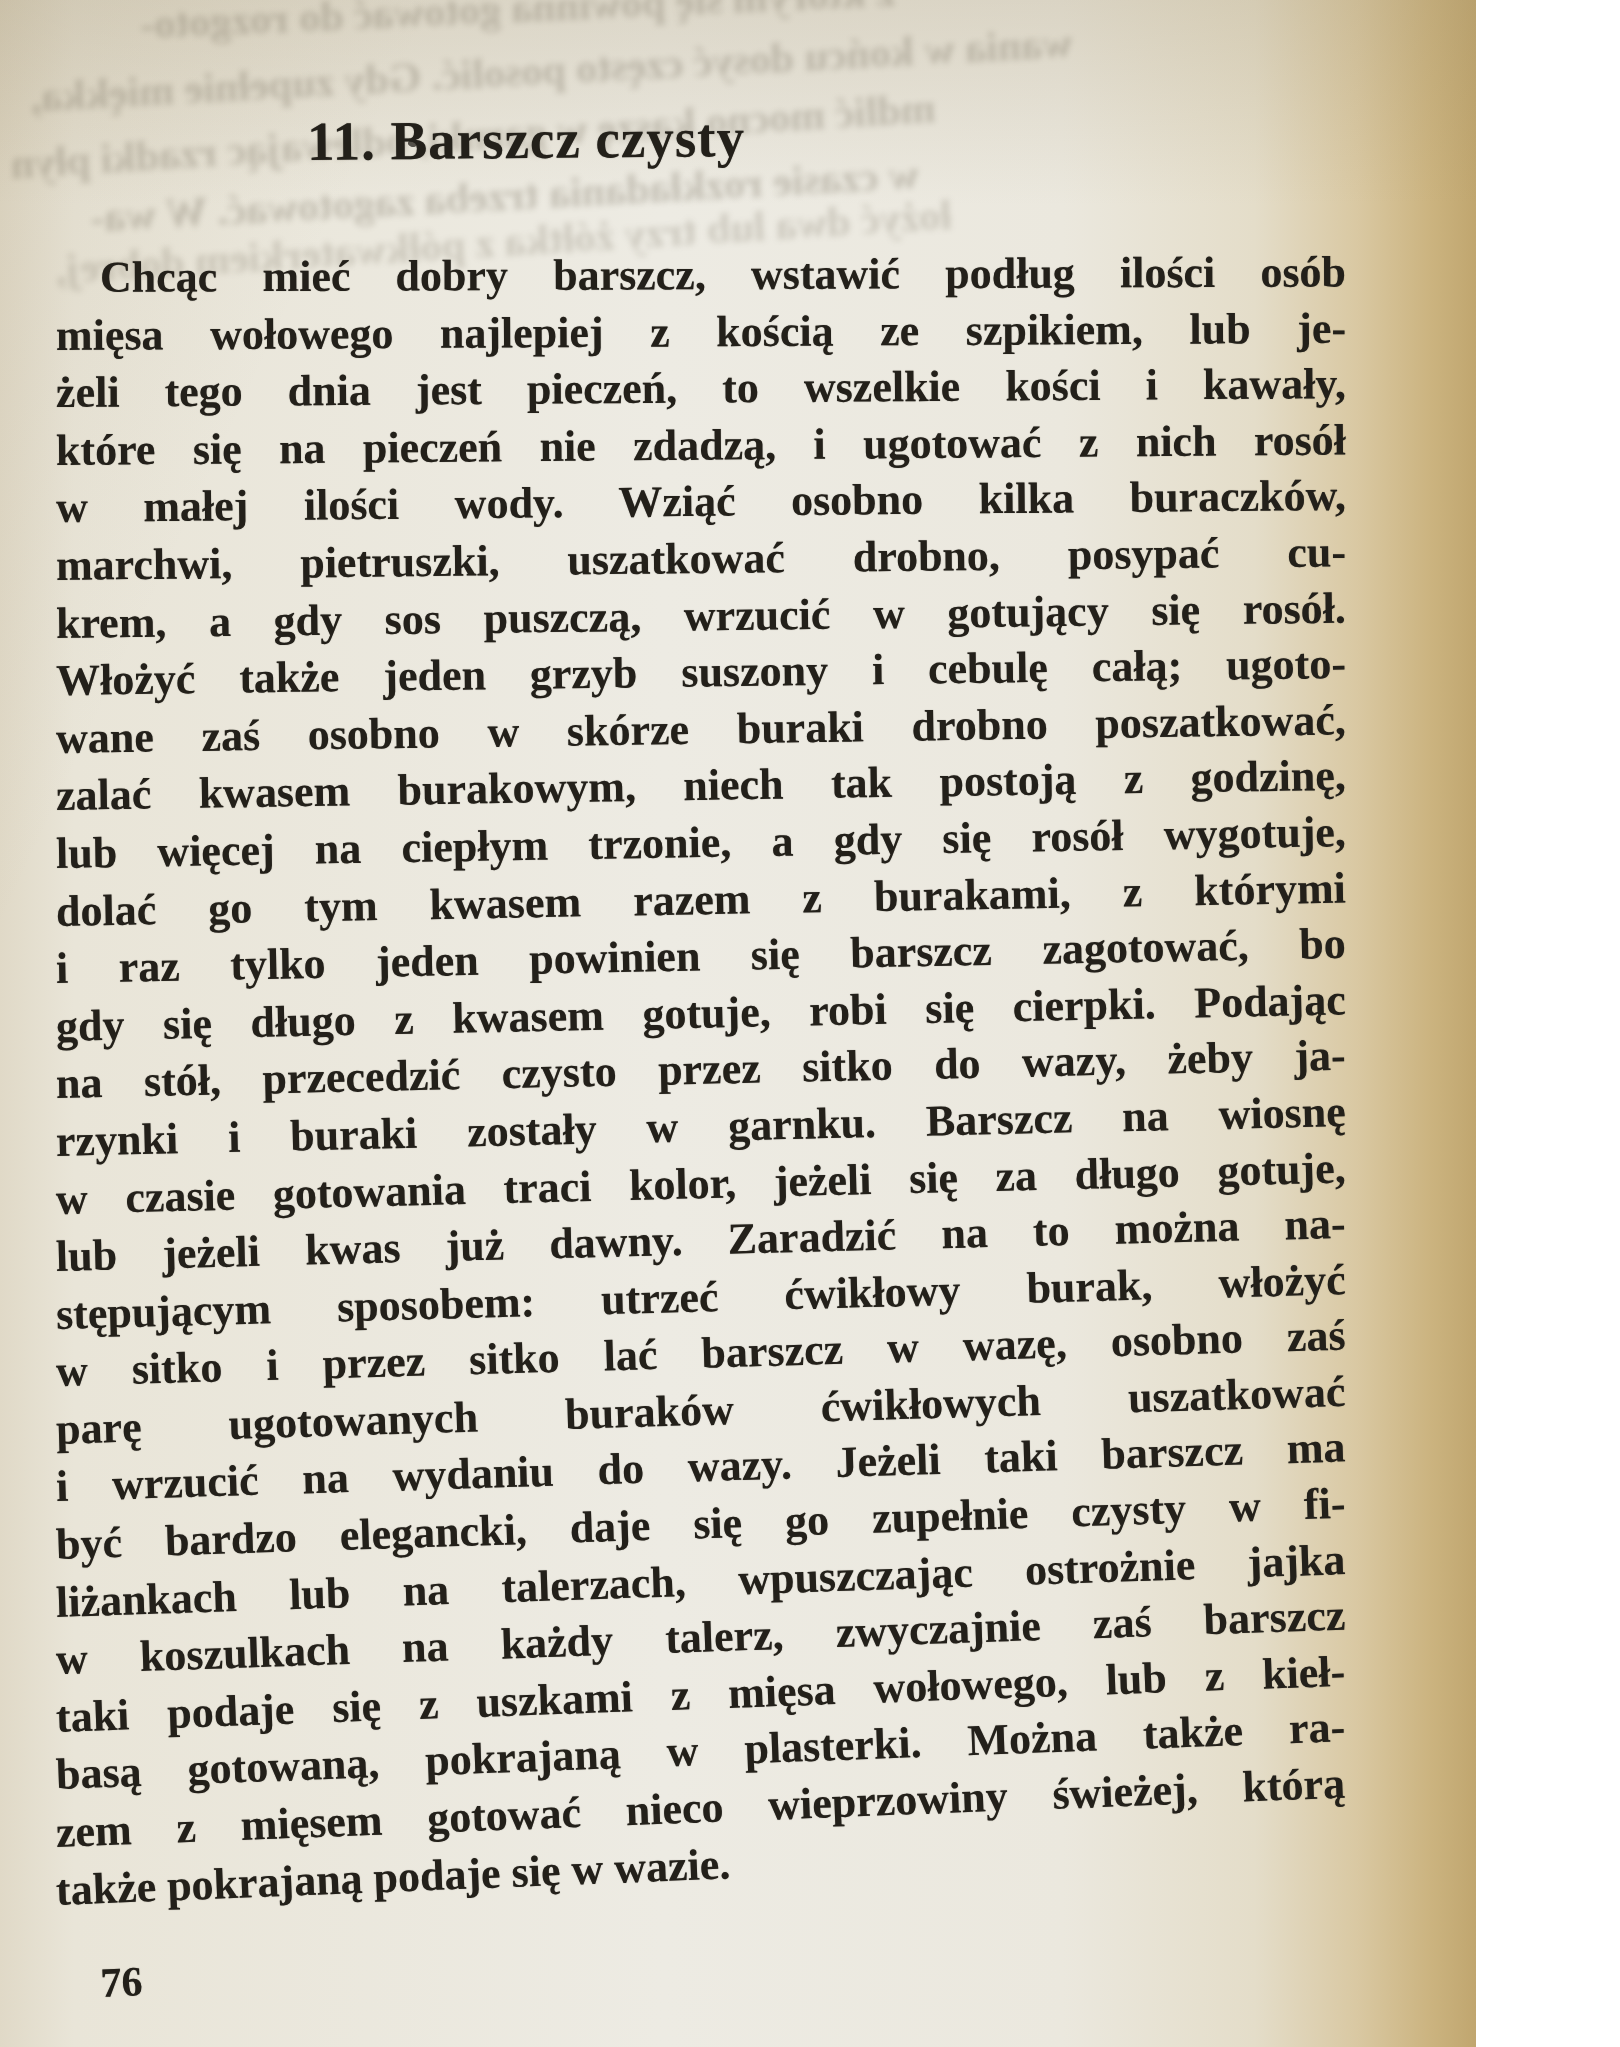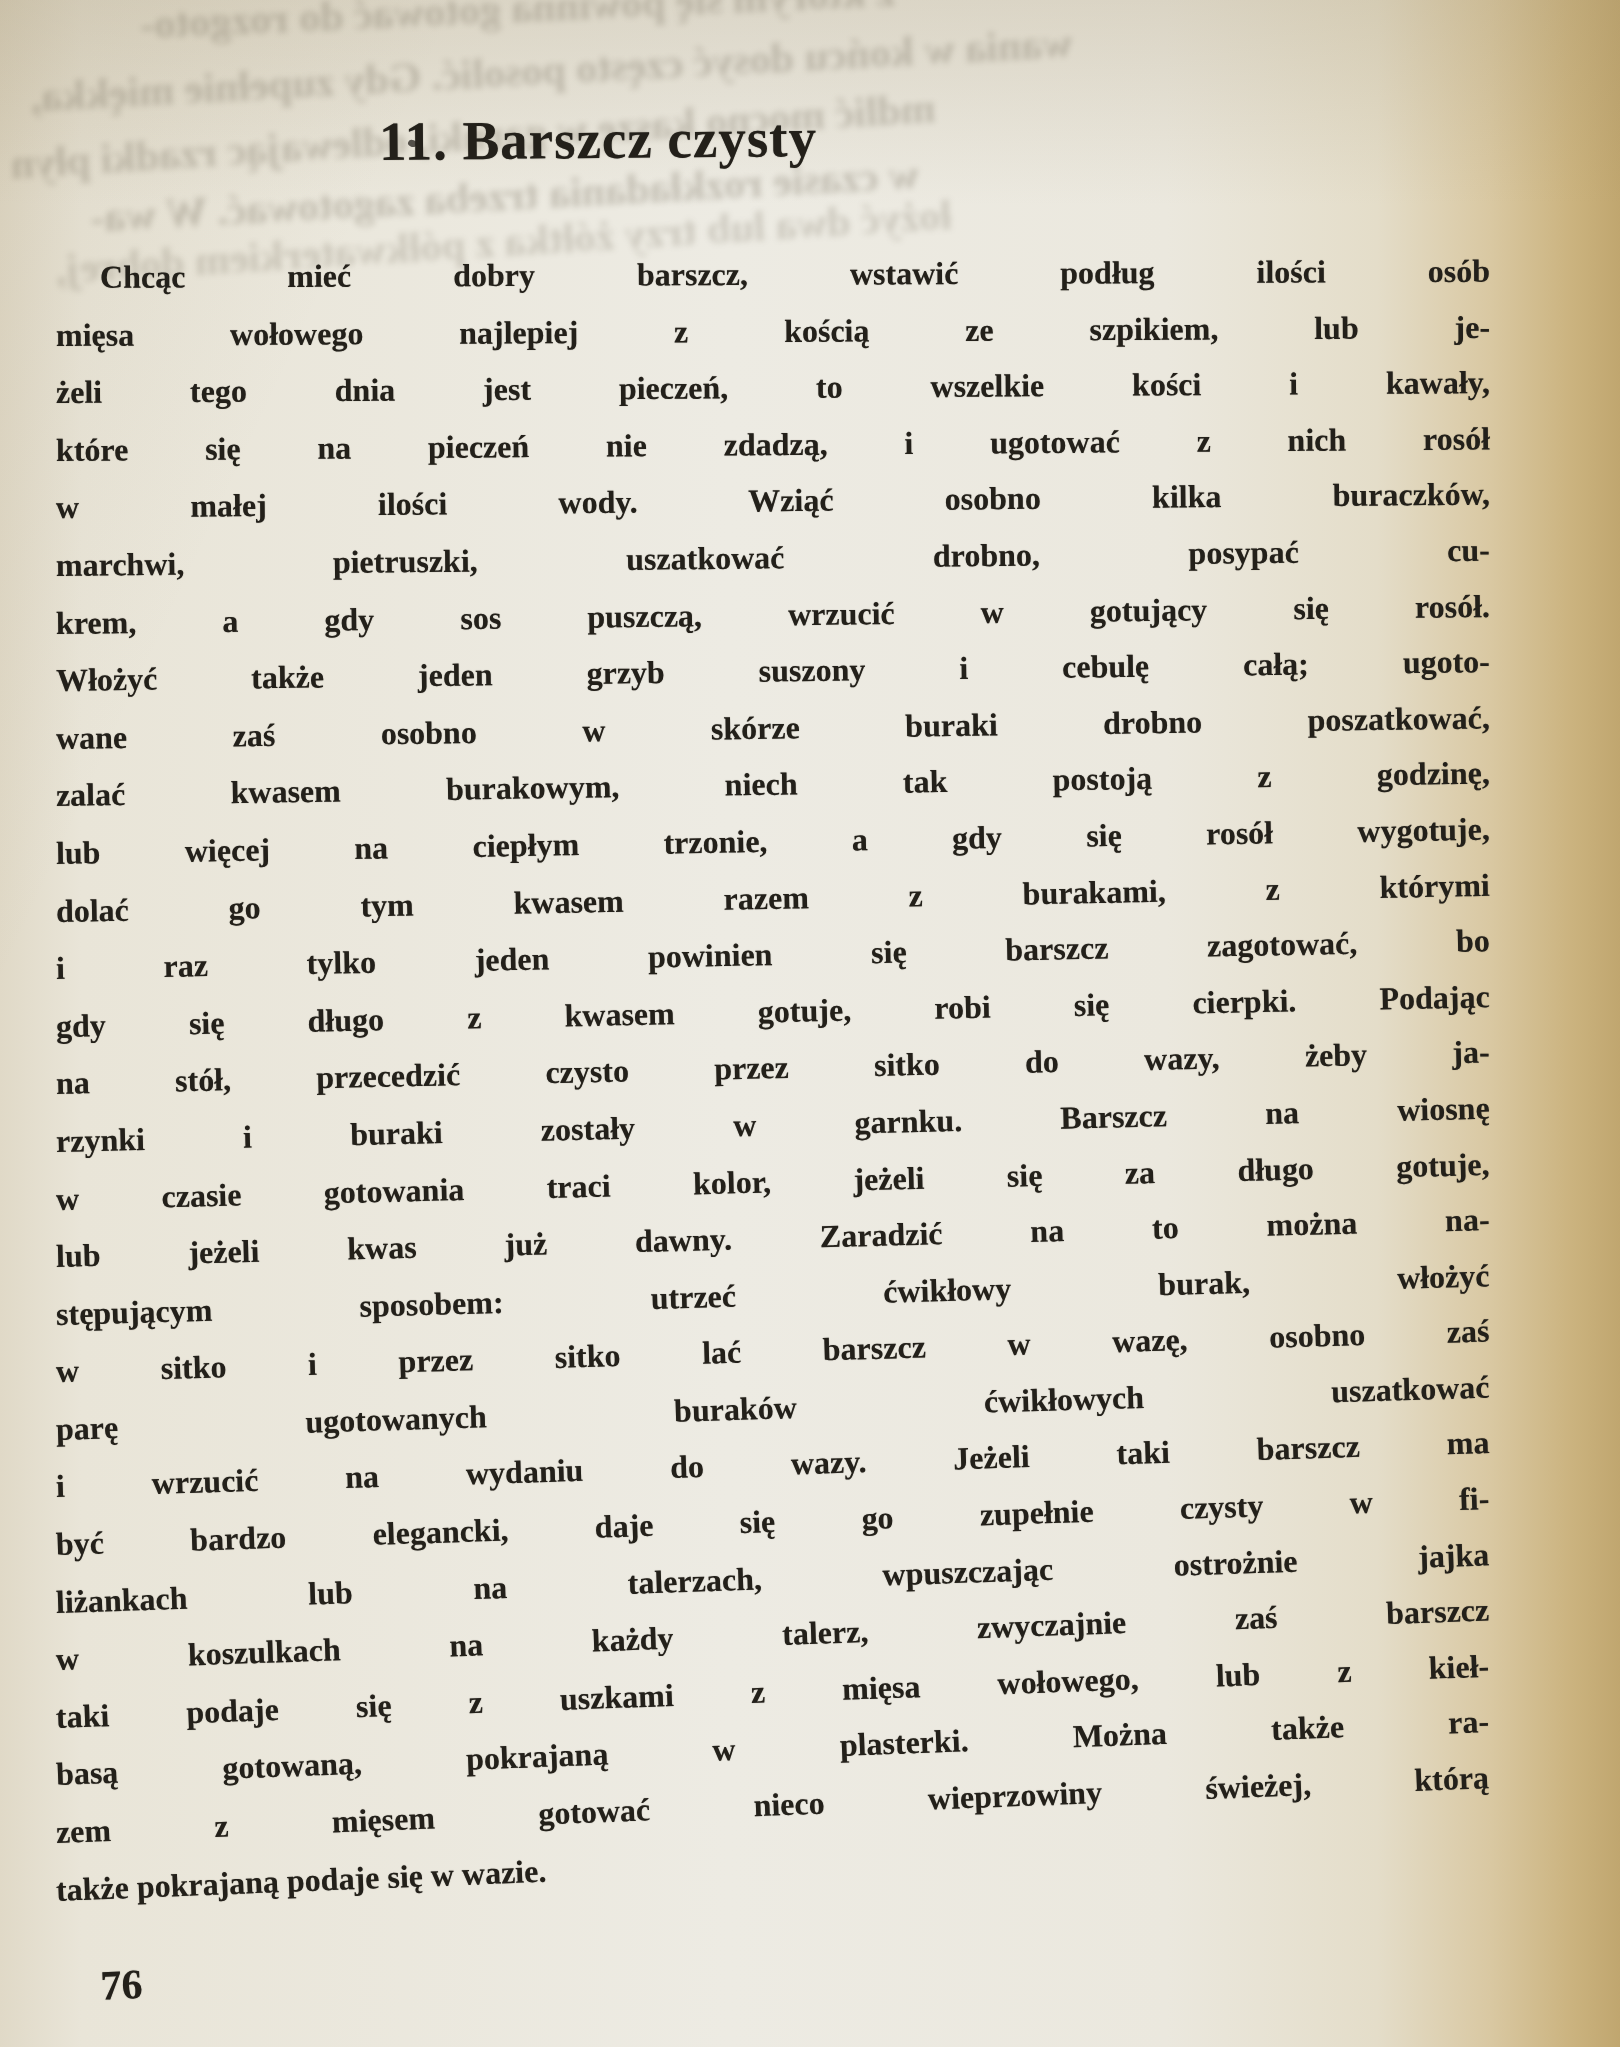--- a/index.html
+++ b/index.html
@@ -1,18 +1,18 @@
 <!DOCTYPE html>
 <html lang="pl"><head>
 <meta charset="utf-8">
 <style>
   html,body{margin:0;padding:0;}
   .page{
     position:relative;
-    width:1620px;height:2047px;
+    width:1476px;height:2047px;
     overflow:hidden;
     background:
       linear-gradient(to bottom, rgba(158,141,104,0.22) 0%, rgba(158,141,104,0.0) 10%),
       linear-gradient(115deg, rgba(150,132,95,0.12) 0%, rgba(150,132,95,0) 18%),
       linear-gradient(to right,
         #e0d9c7 0%, #e9e5d8 5%, #edebe3 45%, #ebe8de 72%,
         #e4ddc9 85%, #d9c8a2 92%, #cbb37f 97%, #c0a66f 100%);
     font-family:"Liberation Serif","DejaVu Serif",serif;
     color:#23201a;
   }
@@ -45,21 +45,21 @@
     left:-175px;
     text-align:center;
     font-weight:700;
     font-size:55px;
     letter-spacing:1px;
     margin:0 0 78px 0;
     transform:rotate(-0.5deg);
     text-shadow:0 0 1px rgba(30,27,20,0.55);
   }
 
-  .body{font-size:32px;line-height:57.6px;font-weight:700;}
+  .body{font-size:44px;line-height:57.6px;font-weight:700;}
   .line{
     text-align:justify;
     text-align-last:justify;
     transform-origin:0 50%;
     text-shadow:0 0 1px rgba(30,27,20,0.45);
   }
   .line.first{text-indent:44px;}
   .line.last{text-align-last:left;}
 
   .page-number{

